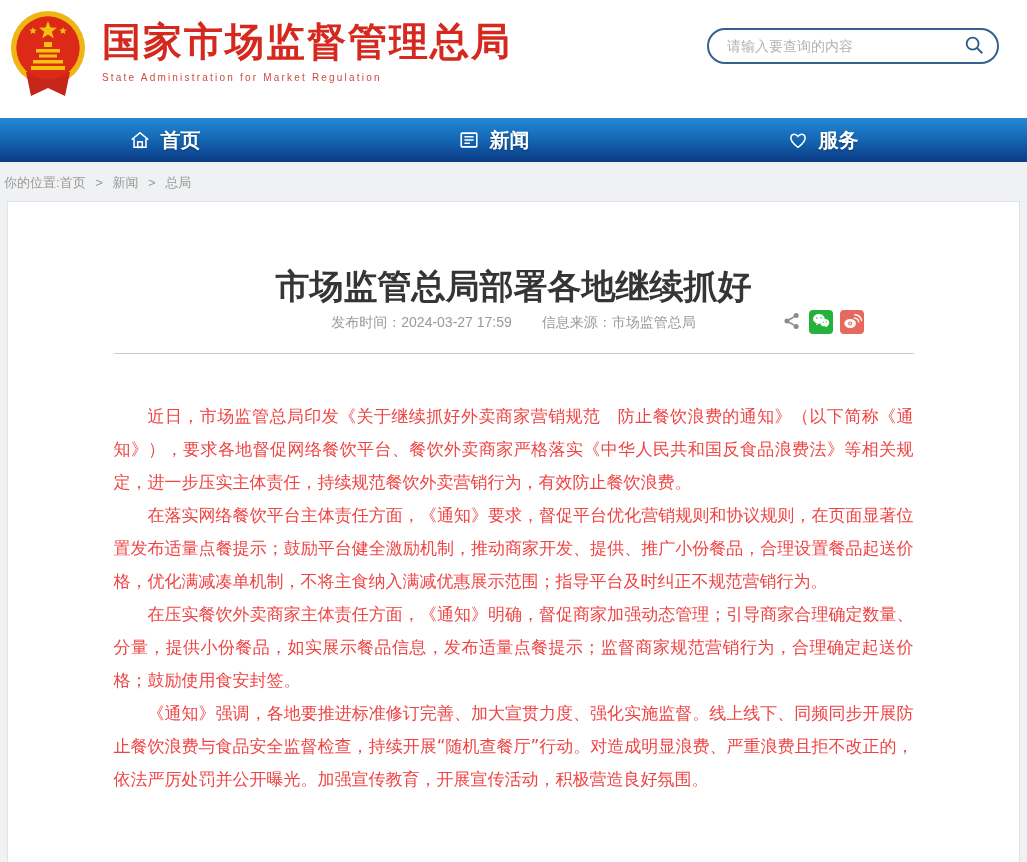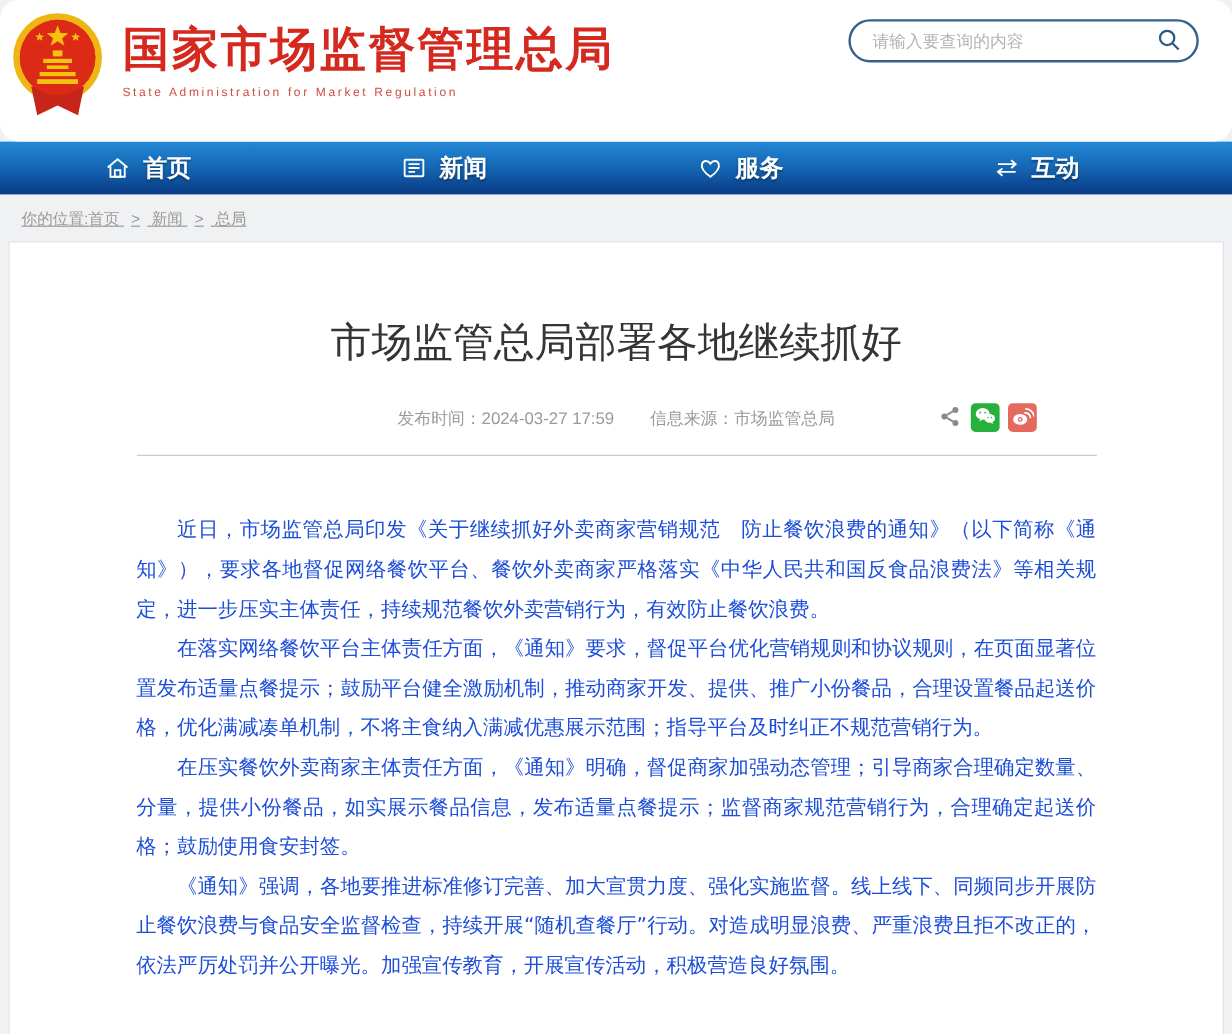--- a/index.html
+++ b/index.html
@@ -4,35 +4,35 @@
 <style>
   * { box-sizing: border-box; }
   html,body { margin:0; padding:0; }
   body {
     width:1027px; height:862px; overflow:hidden;
     background:#f0f1f3;
     font-family:"Liberation Sans", sans-serif;
   }
 
   
-  .header { height:118px; background:#ffffff; position:relative;border-radius:16px; }
+  .header { height:118px; background:#ffffff; position:relative; }
   .logo-link { position:absolute; left:8px; top:8px; display:flex; align-items:flex-start; cursor:pointer; }
   .emblem { width:80px; height:90px; margin-right:14px; }
   .titles { padding-top:12px; }
   .title-cn {
     color:#d5281e; font-size:39px; font-weight:bold; letter-spacing:2px;
     line-height:1.15; white-space:nowrap;
     font-family:"DejaVu Sans", sans-serif;
   }
   .title-en {
     color:#d04a40; font-size:10px; letter-spacing:2.2px; margin-top:7px;
     white-space:nowrap;
   }
   .search-pill {
-    position:absolute; right:28px; top:16px; width:292px; height:36px;
+    position:absolute; right:28px; top:28px; width:292px; height:36px;
     border:2px solid #35618d; border-radius:18px; background:#fff;
     display:flex; align-items:center; padding:0 12px 0 16px;
   }
   .search-pill input {
     border:none; outline:none; flex:1; font-size:14px; color:#333;
     font-family:"Liberation Sans", sans-serif; background:transparent;
   }
   .search-pill input::placeholder { color:#b3b3b3; }
   .search-btn { background:none; border:none; padding:0; cursor:pointer; display:flex; }
 
@@ -43,50 +43,50 @@
     display:flex; align-items:stretch; padding-right:40px;
   }
   .nav-item {
     flex:1; display:flex; align-items:center; justify-content:center; gap:10px;
     color:#ffffff; font-size:20px; font-weight:bold; cursor:pointer;
     text-shadow:0 1px 2px rgba(0,0,0,0.35);
   }
   .nav-item svg { display:block; }
 
   
-  .breadcrumb { padding:12px 0 9px 18px; color:#999; font-size:13px;text-decoration:underline; }
+  .breadcrumb { padding:12px 0 9px 4px; color:#999; font-size:13px; }
   .breadcrumb a { color:#999; text-decoration:none; cursor:pointer; }
   .crumb-sep { margin:0 6px; }
 
   
   .card {
     margin:0 7px; background:#fff; border:1px solid #dfe2e8; height:700px;
   }
   .article-inner { width:800px; margin:0 auto; position:relative; }
   .article-title {
     margin-top:60px; text-align:center; font-size:34px; color:#353535;
-    line-height:48px; font-weight:400; font-family:"DejaVu Sans", sans-serif;
+    line-height:48px; font-weight:700; font-family:"DejaVu Sans", sans-serif;
   }
   .meta-row {
-    position:relative; margin-top:26px; text-align:center;
+    position:relative; text-align:center;
     color:#9a9a9a; font-size:14px; height:24px; line-height:24px;
   }
   .meta-item { margin:0 13px; }
   .share-group {
     position:absolute; right:50px; top:0; display:flex; align-items:center; gap:7px;
   }
   .share-plain { background:none; border:none; padding:0; cursor:pointer; display:flex; }
   .share-sq {
     width:24px; height:24px; border-radius:4px; border:none; padding:0;
     display:flex; align-items:center; justify-content:center; cursor:pointer;
   }
   .separator { margin-top:19px; border-top:1px solid #cccccc; }
   .body-text { margin-top:46px; }
   .body-text p {
-    margin:0; font-size:17px; color:#1d4ed8; line-height:33px;
+    margin:0; font-size:17px; color:#ef4444; line-height:33px;
     text-align:justify; text-indent:2em;
     font-family:"DejaVu Sans", sans-serif;
   }
 </style>
 </head>
 <body>
 
 <div class="header">
   <div class="logo-link">
     <span>
@@ -143,29 +143,20 @@
     </span>
     <span>新闻</span>
   </div>
   <div class="nav-item">
     <span>
       <svg width="22" height="22" viewBox="0 0 24 24" fill="none" stroke="#fff" stroke-width="1.7">
         <path d="M12 20 C5 15 3.5 11 4.5 8 C5.5 5.2 9.5 4.5 12 8 C14.5 4.5 18.5 5.2 19.5 8 C20.5 11 19 15 12 20 Z"></path>
       </svg>
     </span>
     <span>服务</span>
-  </div>
-  <div class="nav-item">
-    <span>
-      <svg width="22" height="22" viewBox="0 0 24 24" fill="none" stroke="#fff" stroke-width="1.7">
-        <path d="M4 8.5 H19 M16 5 L20 8.5 L16 12"></path>
-        <path d="M20 15.5 H5 M8 12.5 L4 15.5 L8 19"></path>
-      </svg>
-    </span>
-    <span>互动</span>
   </div>
 </div>
 
 <div class="breadcrumb">
   <span>你的位置:</span><a>首页</a>
   <span class="crumb-sep">&gt;</span>
   <a>新闻</a>
   <span class="crumb-sep">&gt;</span>
   <a>总局</a>
 </div>

